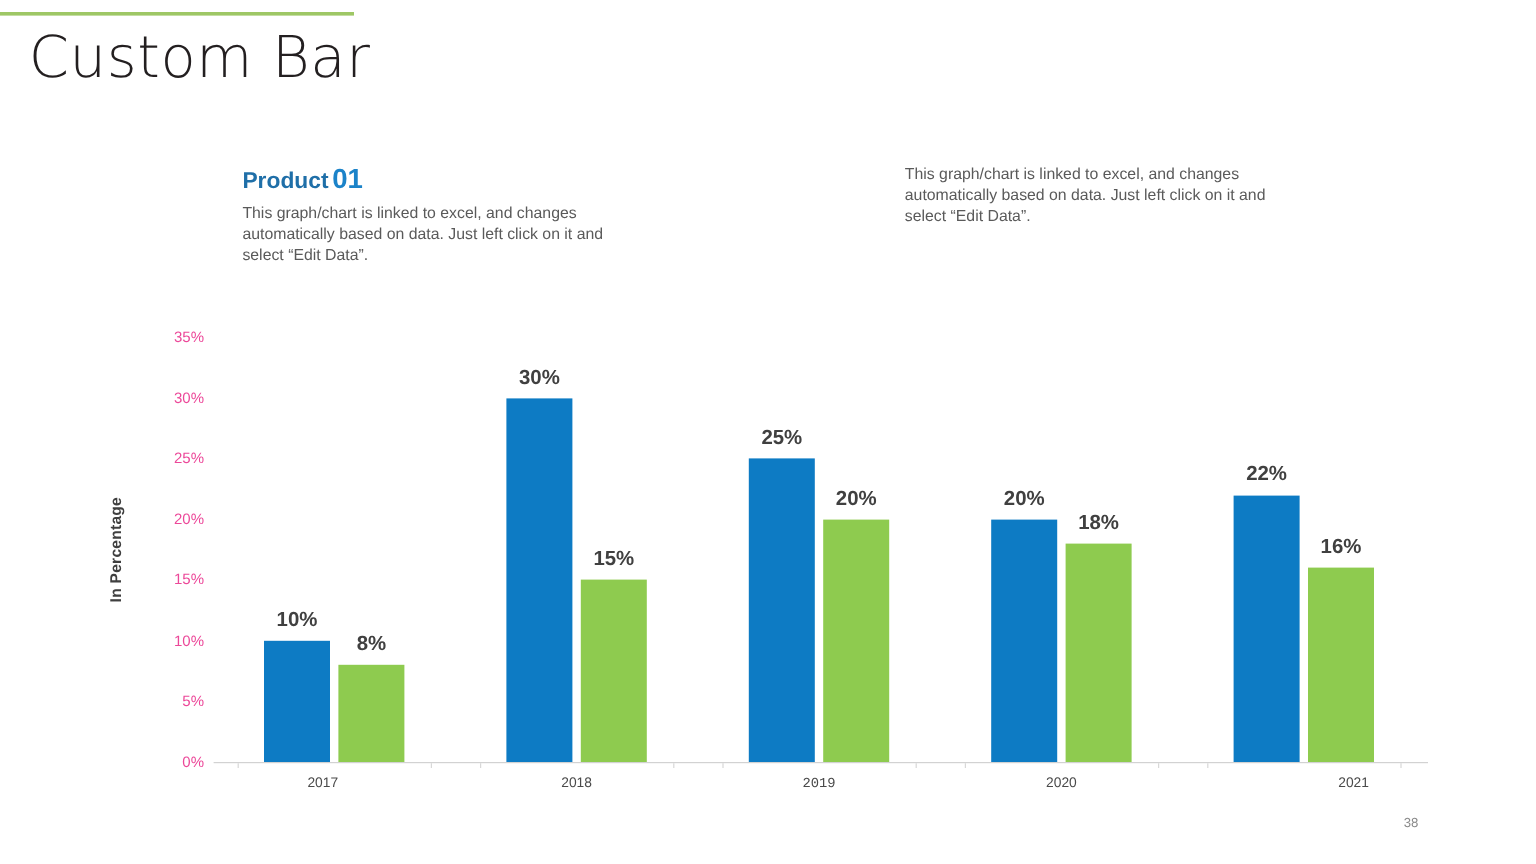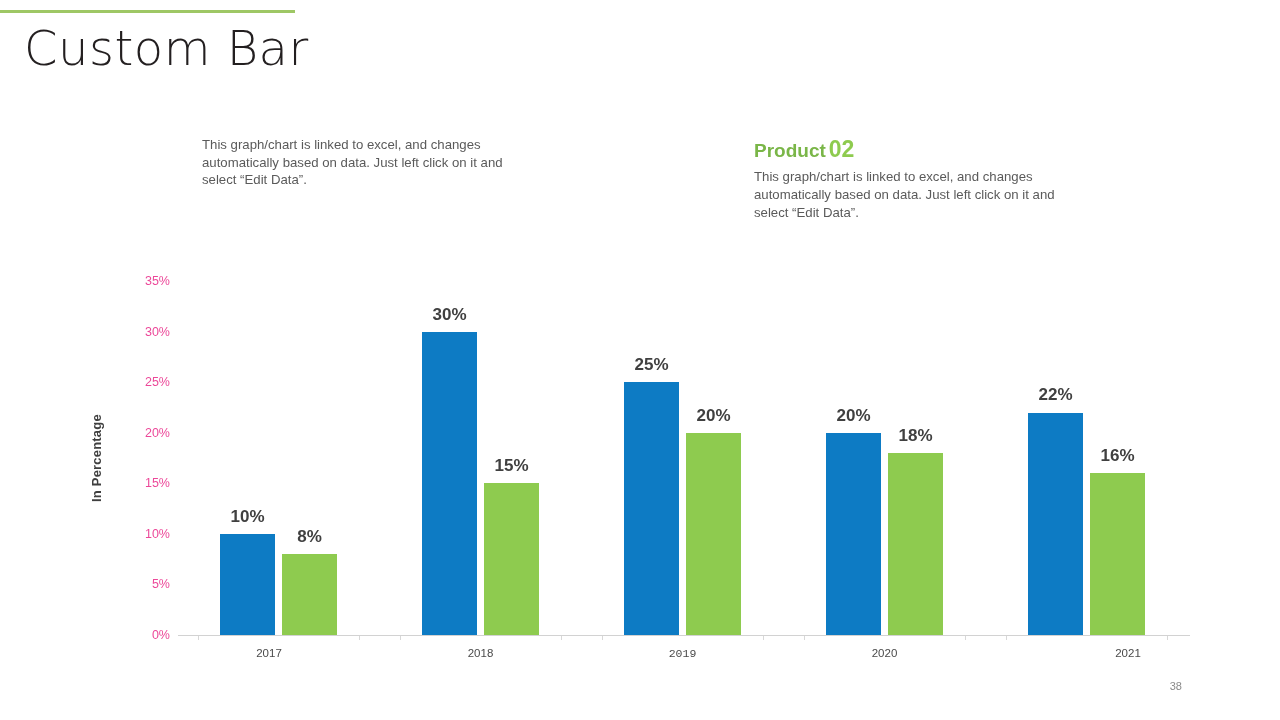--- a/index.html
+++ b/index.html
@@ -174,27 +174,27 @@
     color: #8a8a8a;
   }
 </style>
 </head>
 <body>
 
 <div class="accent-rule"></div>
 <div class="page-title">Custom Bar</div>
 
 <div class="product-block p1">
+  <div class="product-heading">
+    <span>Product</span><span class="num">01</span>
+  </div>
   <div class="product-desc">This graph/chart is linked to excel, and changes automatically based on data. Just left click on it and select “Edit Data”.</div>
 </div>
 
 <div class="product-block p2">
-  <div class="product-heading">
-    <span>Product</span><span class="num">02</span>
-  </div>
   <div class="product-desc">This graph/chart is linked to excel, and changes automatically based on data. Just left click on it and select “Edit Data”.</div>
 </div>
 
 <div class="chart">
   <div class="axis-title">In Percentage</div>
   <div class="y-labels">
       <div class="y-label" style="top: 635px;">0%</div>
       <div class="y-label" style="top: 584.429px;">5%</div>
       <div class="y-label" style="top: 533.857px;">10%</div>
       <div class="y-label" style="top: 483.286px;">15%</div>

